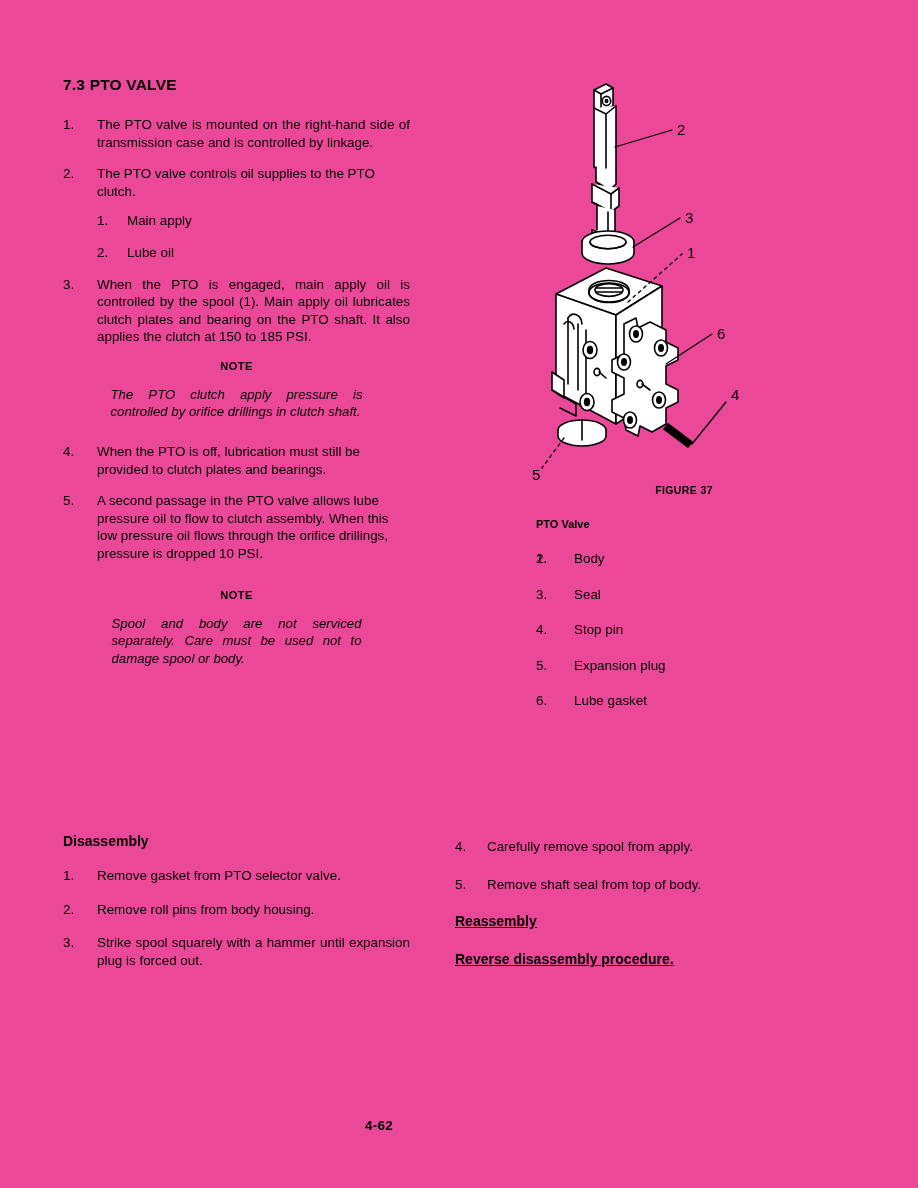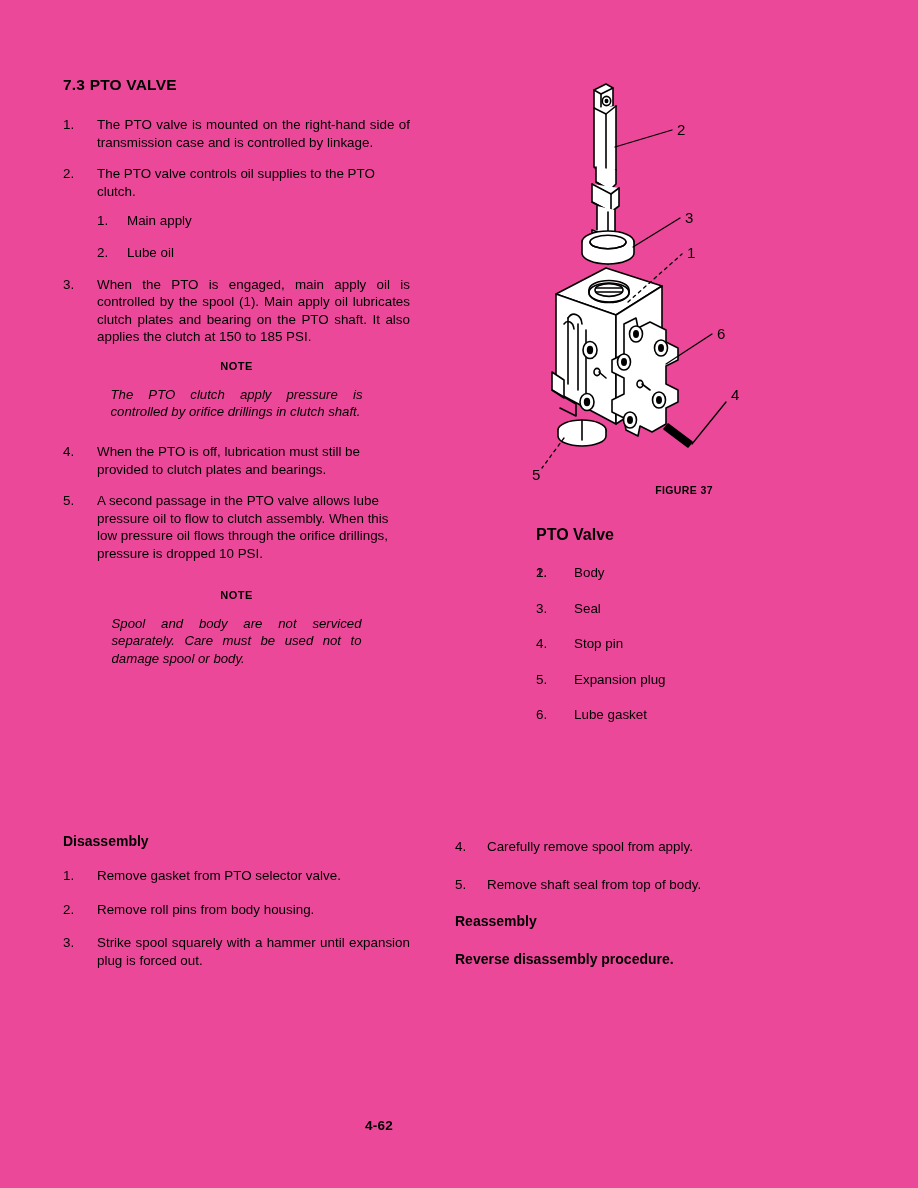--- a/index.html
+++ b/index.html
@@ -120,21 +120,21 @@
     letter-spacing: 0.4px;
   }
 
   
   #parts-list {
     position: absolute;
     left: 536px;
     top: 518px;
     width: 290px;
   }
-  #parts-list .h-sub { margin-bottom: 20px; font-size: 16px; margin-top: 8px; }
+  #parts-list .h-sub { margin-bottom: 20px; font-size: 11px; }
   #parts-list .olist li {
     padding-left: 38px;
     margin-bottom: 18px;
     font-size: 13.4px;
   }
 
   
   #disassembly {
     position: absolute;
     left: 63px;
@@ -147,21 +147,21 @@
   #bottom-right {
     position: absolute;
     left: 455px;
     top: 838px;
     width: 330px;
   }
   #bottom-right .olist li {
     padding-left: 32px;
     margin-bottom: 20px;
   }
-  #bottom-right .h-sub { margin-bottom: 22px; }
+  #bottom-right .h-sub { margin-bottom: 22px; text-decoration: underline; }
   #bottom-right .h-sub.last { margin-bottom: 0; }
 
   
   #page-number {
     position: absolute;
     left: 0;
     top: 1118px;
     width: 758px;
     text-align: center;
     font-size: 13.5px;

